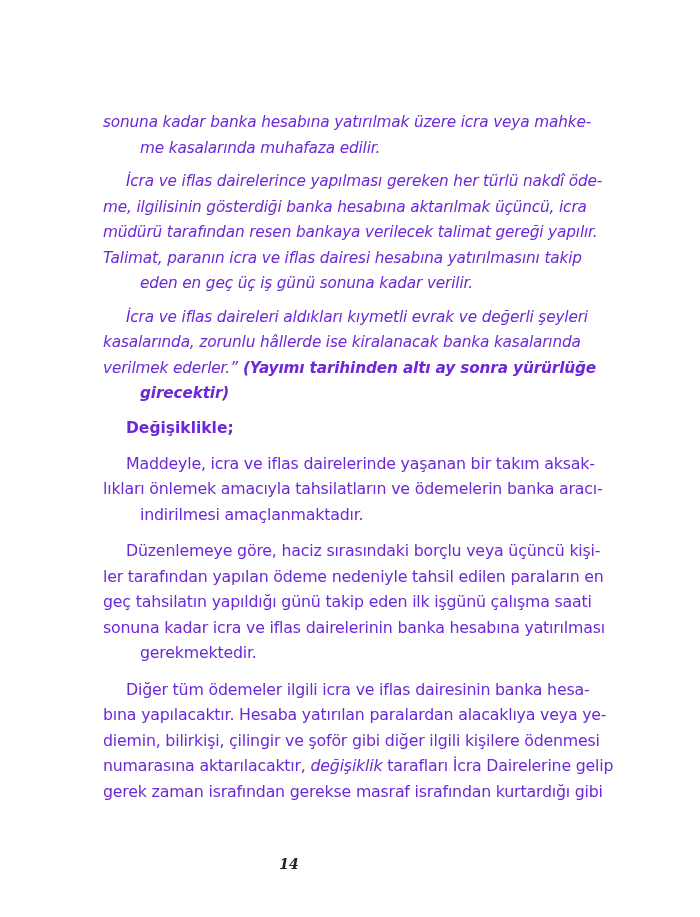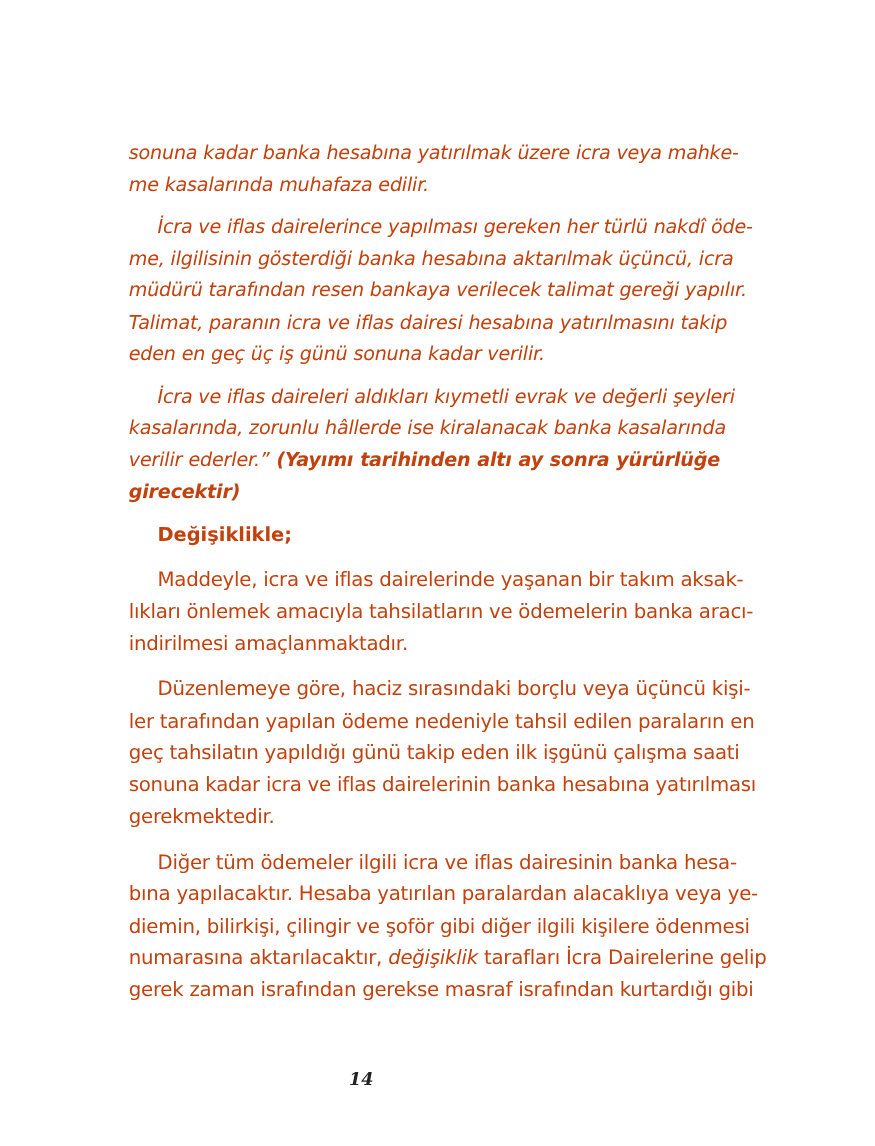--- a/index.html
+++ b/index.html
@@ -1,28 +1,28 @@
 <!DOCTYPE html>
 <html><head>
   <meta charset="utf-8">
   <style>
     html, body { margin: 0; padding: 0; background: #ffffff; }
     body { width: 700px; height: 917px; position: relative; overflow: hidden; }
     .page {
       position: absolute; left: 103px; top: 110px; width: 473px;
-      color: #c2410c;
+      color: #6d28d9;
       font-family: "DejaVu Sans", sans-serif;
       font-size: 15.5px;
     }
     .it { font-style: italic; }
     .p {
       margin: 0; text-align: justify; text-align-last: auto;
     }
     .p .line { display: block; text-align: justify; text-align-last: justify; white-space: nowrap; overflow: visible; }
-    .p .line.last { text-align-last: left; }
+    .p .line.last { text-align-last: left; margin-left: 37px; }
     .italic-block { font-style: italic; line-height: 25.5px; font-size: 15.3px; letter-spacing: -0.15px; }
     .italic-block .p { margin-bottom: 8px; }
     .indent { padding-left: 23px; }
     .bold { font-weight: bold; }
     .heading { font-weight: bold; font-size: 15.5px; padding-left: 23px; margin: 2px 0 10px 0; line-height: 26px; }
     .upright-block { line-height: 25.5px; font-size: 15.8px; letter-spacing: -0.2px; }
     .upright-block .p { margin-bottom: 11px; }
     .page-number {
       position: absolute; left: 0; width: 578px; top: 856px; text-align: center;
       font-family: "DejaVu Serif", serif; font-style: italic; font-weight: bold; font-size: 14px; color: #222;
@@ -41,21 +41,21 @@
     <p class="p">
       <span class="line indent">İcra ve iflas dairelerince yapılması gereken her türlü nakdî öde-</span>
       <span class="line">me, ilgilisinin gösterdiği banka hesabına aktarılmak üçüncü, icra</span>
       <span class="line">müdürü tarafından resen bankaya verilecek talimat gereği yapılır.</span>
       <span class="line">Talimat, paranın icra ve iflas dairesi hesabına yatırılmasını takip</span>
       <span class="line last">eden en geç üç iş günü sonuna kadar verilir.</span>
     </p>
     <p class="p">
       <span class="line indent">İcra ve iflas daireleri aldıkları kıymetli evrak ve değerli şeyleri</span>
       <span class="line">kasalarında, zorunlu hâllerde ise kiralanacak banka kasalarında</span>
-      <span class="line"><span>verilir ederler.”</span><span class="bold"> (Yayımı tarihinden altı ay sonra yürürlüğe</span></span>
+      <span class="line"><span>verilmek ederler.”</span><span class="bold"> (Yayımı tarihinden altı ay sonra yürürlüğe</span></span>
       <span class="line last bold">girecektir)</span>
     </p>
   </div>
 
   <div class="heading">Değişiklikle;</div>
 
   <div class="upright-block">
     <p class="p">
       <span class="line indent">Maddeyle, icra ve iflas dairelerinde yaşanan bir takım aksak-</span>
       <span class="line">lıkları önlemek amacıyla tahsilatların ve ödemelerin banka aracı-</span>

